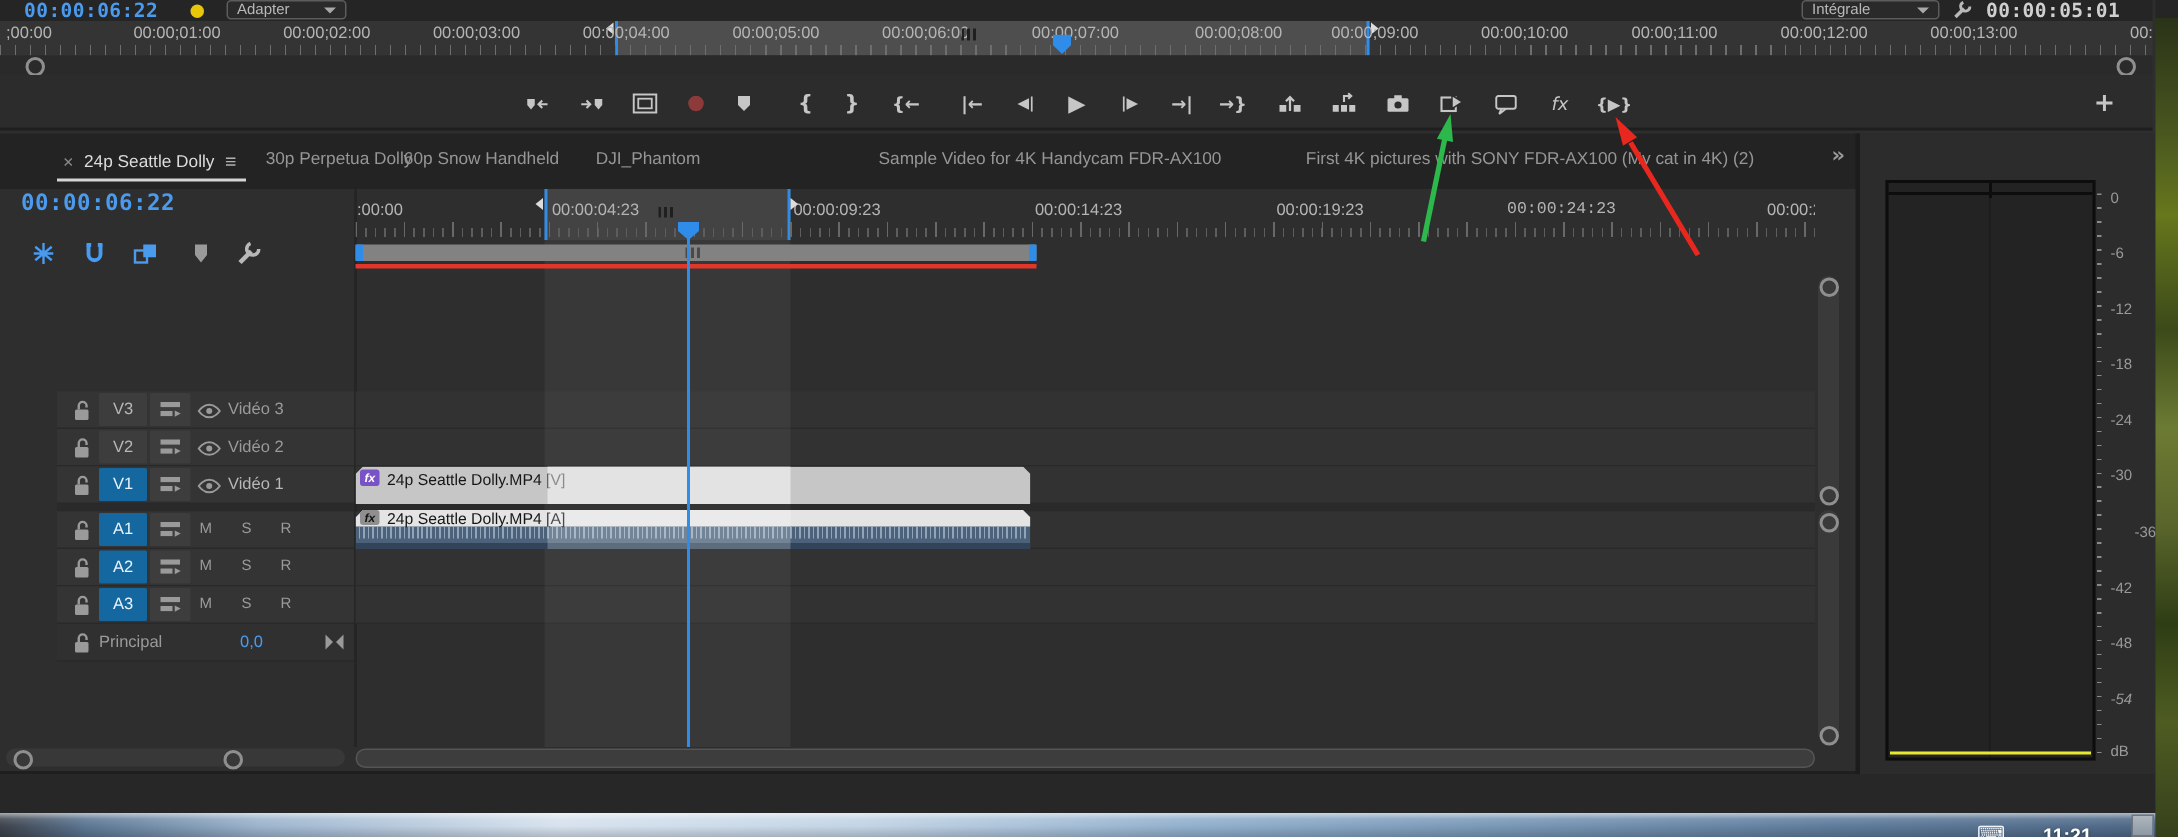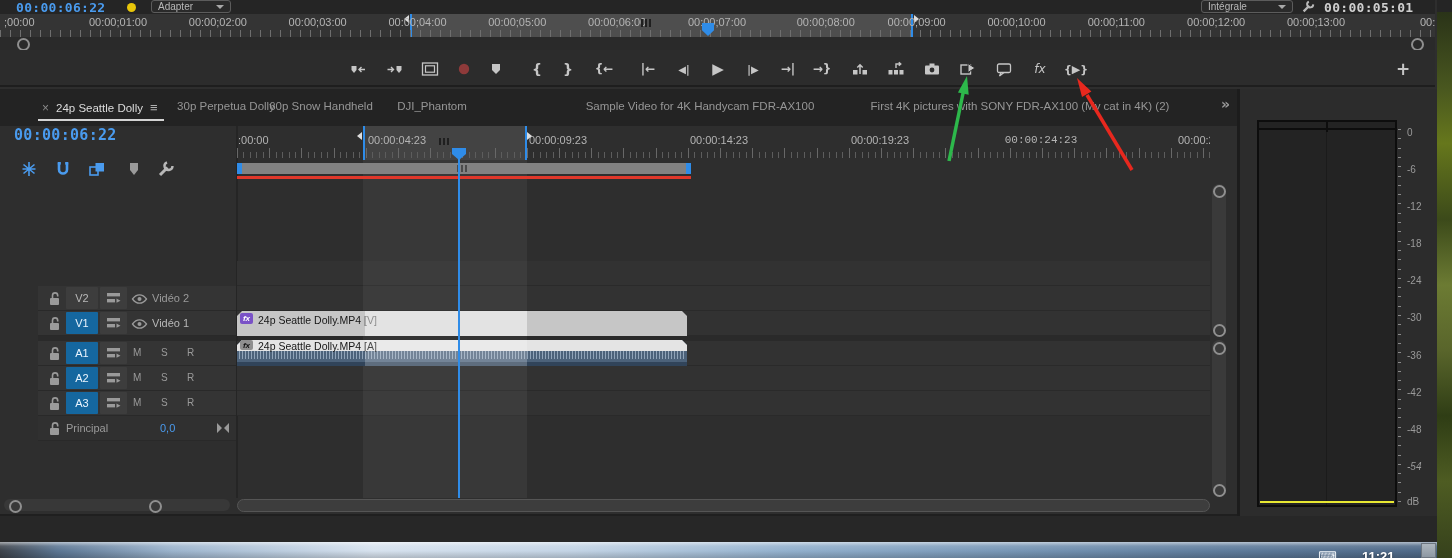--- a/index.html
+++ b/index.html
@@ -212,20 +212,43 @@
         <path d="M3 2h8v7l-4 5-4-5z" fill="#9a9a9a"></path>
       </svg>
     </span>
   <span class="abs icon18" style="left:157px;top:160px;">
     <svg width="18" height="18" viewBox="0 0 18 18">
         <path d="M15.5 6a4 4 0 1 1-5.5-3.7" stroke="#b8b8b8" stroke-width="2.4" fill="none"></path>
         <path d="M10.5 7.5 3 15" stroke="#b8b8b8" stroke-width="3"></path>
       </svg>
     </span>
 
+  <div class="track-row" style="top:261px;">
+    <span class="abs icon18" style="left:10px;top:5px;">
+        <svg width="13" height="15" viewBox="0 0 13 15">
+          <rect x="2" y="7" width="9" height="7" rx="1" fill="#9a9a9a"></rect>
+          <path d="M4.5 7V4.5a2.6 2.6 0 0 1 5.2 0V5.6" stroke="#9a9a9a" stroke-width="1.6" fill="none"></path>
+        </svg>
+      </span>
+    <span class="lbl-cell">V3</span>
+    <span class="sync-cell">
+        <svg width="16" height="14" viewBox="0 0 16 14">
+          <rect x="1" y="2" width="13" height="3.4" fill="#9a9a9a"></rect>
+          <rect x="1" y="8" width="8" height="3.4" fill="#9a9a9a"></rect>
+          <path d="M10.5 7.6 14.5 9.7 10.5 11.8z" fill="#9a9a9a"></path>
+        </svg>
+      </span>
+    <span class="abs icon18" style="left:93px;top:7px;">
+        <svg width="17" height="12" viewBox="0 0 17 12">
+          <path d="M1.5 6S4.5 1.8 8.5 1.8 15.5 6 15.5 6 12.5 10.2 8.5 10.2 1.5 6 1.5 6z" stroke="#9a9a9a" stroke-width="1.3" fill="none"></path>
+          <circle cx="8.5" cy="6" r="2" fill="#9a9a9a"></circle>
+        </svg>
+      </span>
+    <span class="abs" style="left:114px;top:6px;color:#9a9a9a;">Vidéo 3</span>
+  </div>
   <div class="track-row" style="top:286px;">
     <span class="abs icon18" style="left:10px;top:5px;">
         <svg width="13" height="15" viewBox="0 0 13 15">
           <rect x="2" y="7" width="9" height="7" rx="1" fill="#9a9a9a"></rect>
           <path d="M4.5 7V4.5a2.6 2.6 0 0 1 5.2 0V5.6" stroke="#9a9a9a" stroke-width="1.6" fill="none"></path>
         </svg>
       </span>
     <span class="lbl-cell">V2</span>
     <span class="sync-cell">
         <svg width="16" height="14" viewBox="0 0 16 14">
@@ -414,21 +437,21 @@
     <div class="abs" style="left:1px;bottom:2px;width:134px;height:2px;background:var(--meter_yellow);"></div>
   </div>
   <div class="abs" style="left:1398px;top:129px;width:3px;height:376px;background:repeating-linear-gradient(180deg,#8a8a8a 0 1px,transparent 1px 9.3px);"></div>
   <div id="meter-scale" class="abs" style="left:1407px;top:0;">
       <span class="meter-label" style="top:127px;">0</span>
       <span class="meter-label" style="top:164px;">-6</span>
       <span class="meter-label" style="top:201px;">-12</span>
       <span class="meter-label" style="top:238px;">-18</span>
       <span class="meter-label" style="top:275px;">-24</span>
       <span class="meter-label" style="top:312px;">-30</span>
-      <span class="meter-label" style="top:350px;">-36</span>
+      <span class="meter-label" style="top:350px;margin-left:16px;">-36</span>
       <span class="meter-label" style="top:387px;">-42</span>
       <span class="meter-label" style="top:424px;">-48</span>
       <span class="meter-label" style="top:461px;font-style:italic;">-54</span>
       <span class="meter-label" style="top:496px;">dB</span>
     </div>
 
   <div class="abs" style="left:1437px;top:12px;width:15px;height:546px;
        background:linear-gradient(180deg,#2a3318 0%,#49571f 14%,#66771c 24%,#3c4a1a 38%,#6c7b33 50%,#59652b 62%,#2f3d15 74%,#4e5c22 86%,#36411c 100%);"></div>
   <div class="abs" style="left:1437px;top:0;width:15px;height:12px;background:#252525;"></div>
 

